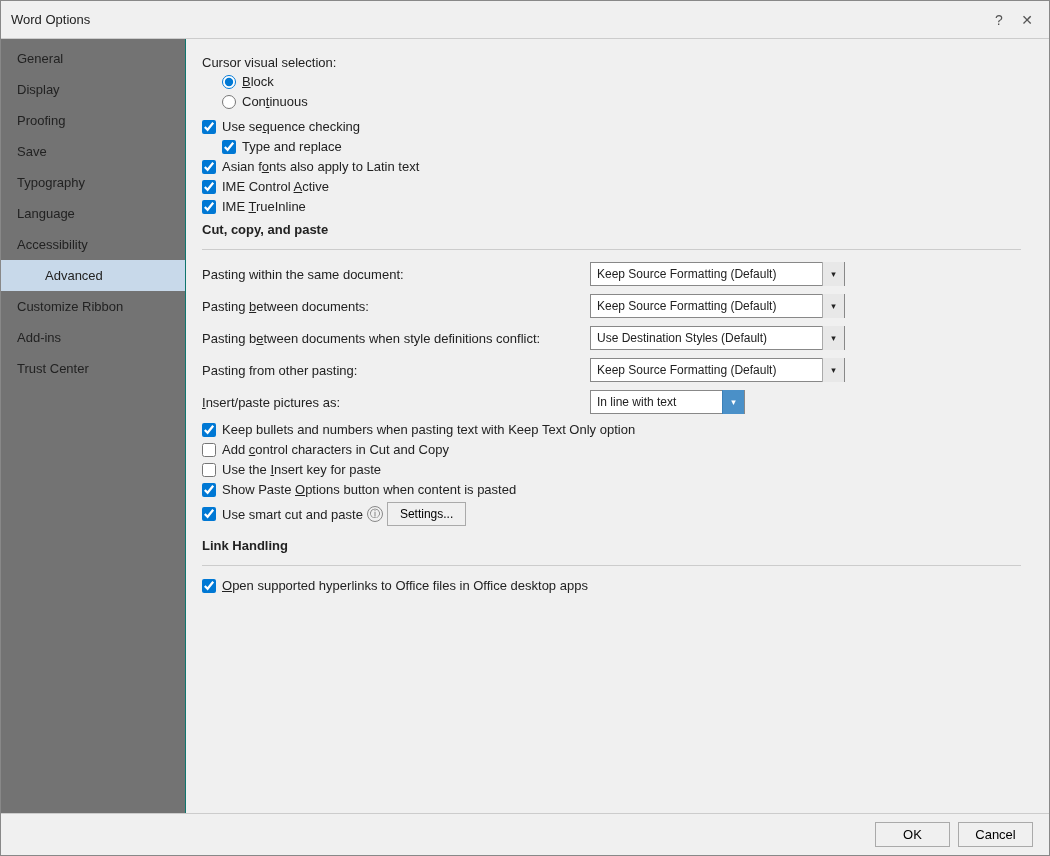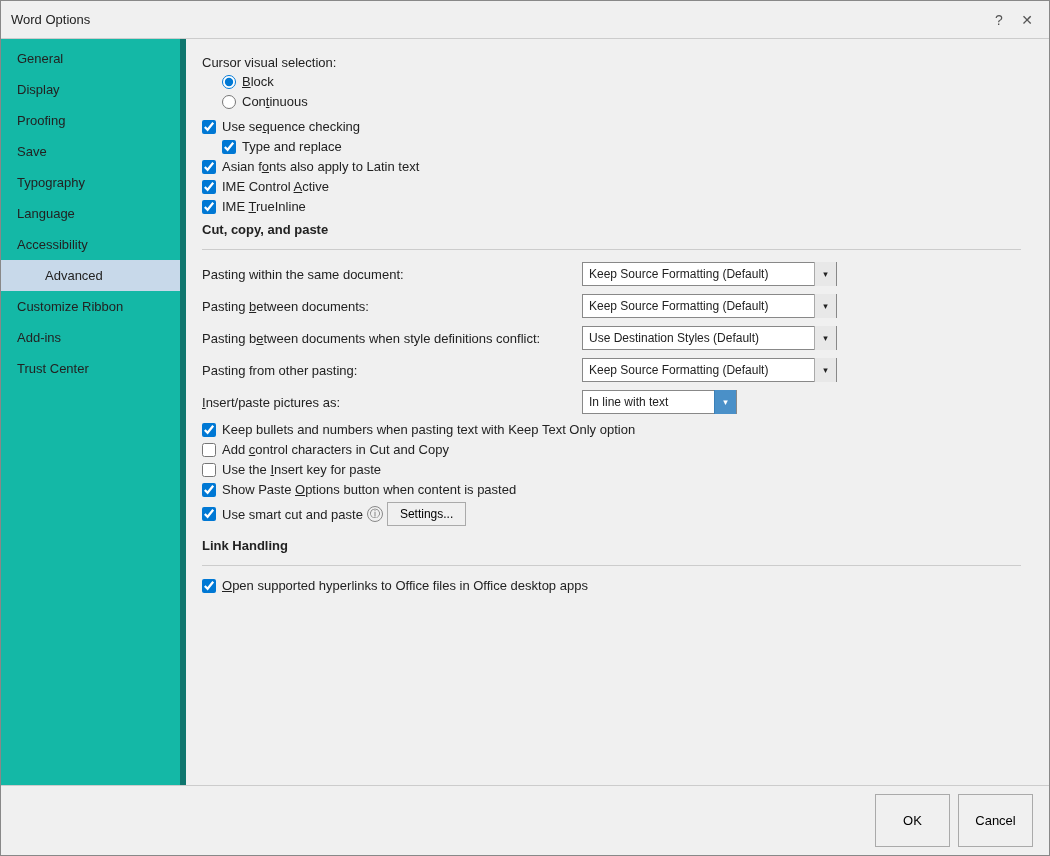--- a/index.html
+++ b/index.html
@@ -52,22 +52,22 @@
       font-size: 14px;
       color: #555;
     }
     .dialog-body {
       display: flex;
       flex: 1;
       overflow: hidden;
     }
     .sidebar {
       width: 185px;
-      background: #14b8a6;
-      border-right: 6px solid #0f766e;
+      background: #737373;
+      border-right: 1px solid #0f766e;
       display: flex;
       flex-direction: column;
       padding-top: 4px;
     }
     .sidebar-item {
       padding: 8px 16px;
       cursor: pointer;
       font-size: 13px;
       color: #222;
       white-space: nowrap;
@@ -129,21 +129,21 @@
     .cut-copy-paste-section { margin-top: 8px; }
     .section-divider {
       border: none;
       border-top: 1px solid #ccc;
       margin-bottom: 12px;
     }
     .paste-row {
       display: flex;
       align-items: center;
       margin-bottom: 8px;
-      gap: 0;
+      gap: 8px;
     }
     .paste-row-label {
       font-size: 13px;
       flex: 0 0 380px;
       color: #222;
     }
     .dropdown-wrapper {
       display: flex;
       align-items: center;
       border: 1px solid #888;
@@ -205,21 +205,21 @@
     .dialog-footer {
       border-top: 1px solid #ccc;
       padding: 8px 16px;
       display: flex;
       justify-content: flex-end;
       gap: 8px;
       background: #f0f0f0;
     }
     .footer-btn {
       min-width: 75px;
-      padding: 18px 16px;
+      padding: 4px 16px;
       font-size: 13px;
       border: 1px solid #aaa;
       background: #f0f0f0;
       cursor: pointer;
     }
     .footer-btn.primary {
       background: #f0f0f0;
     }
     .cursor-label { margin-bottom: 6px; font-size: 13px; }
   </style>

